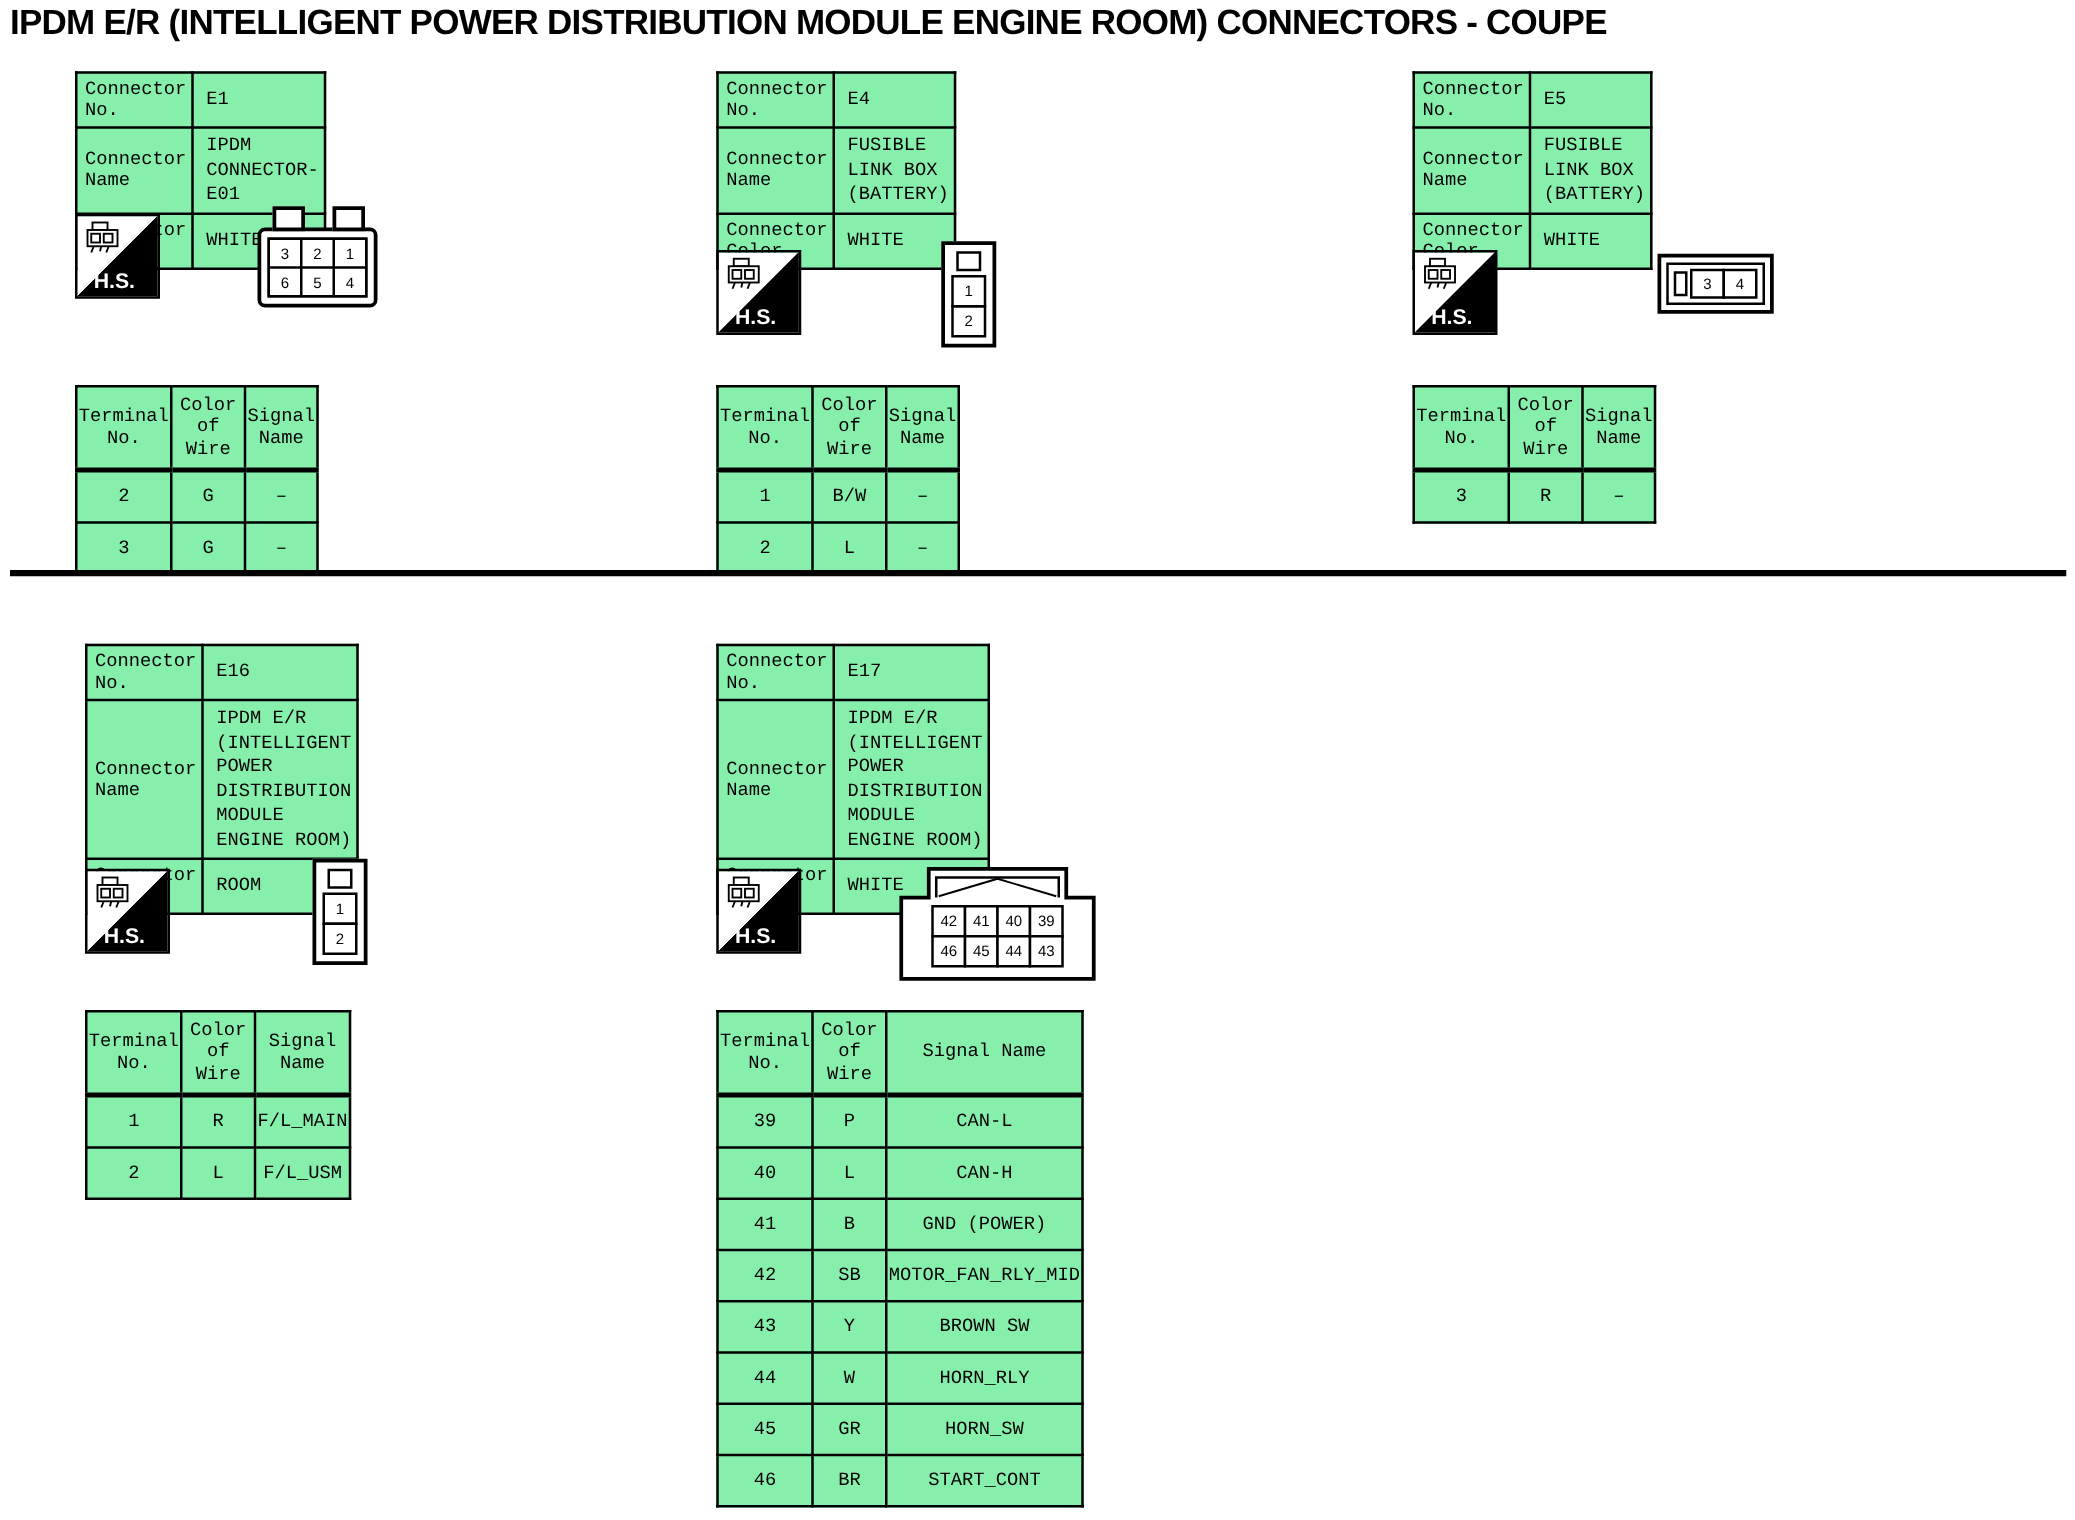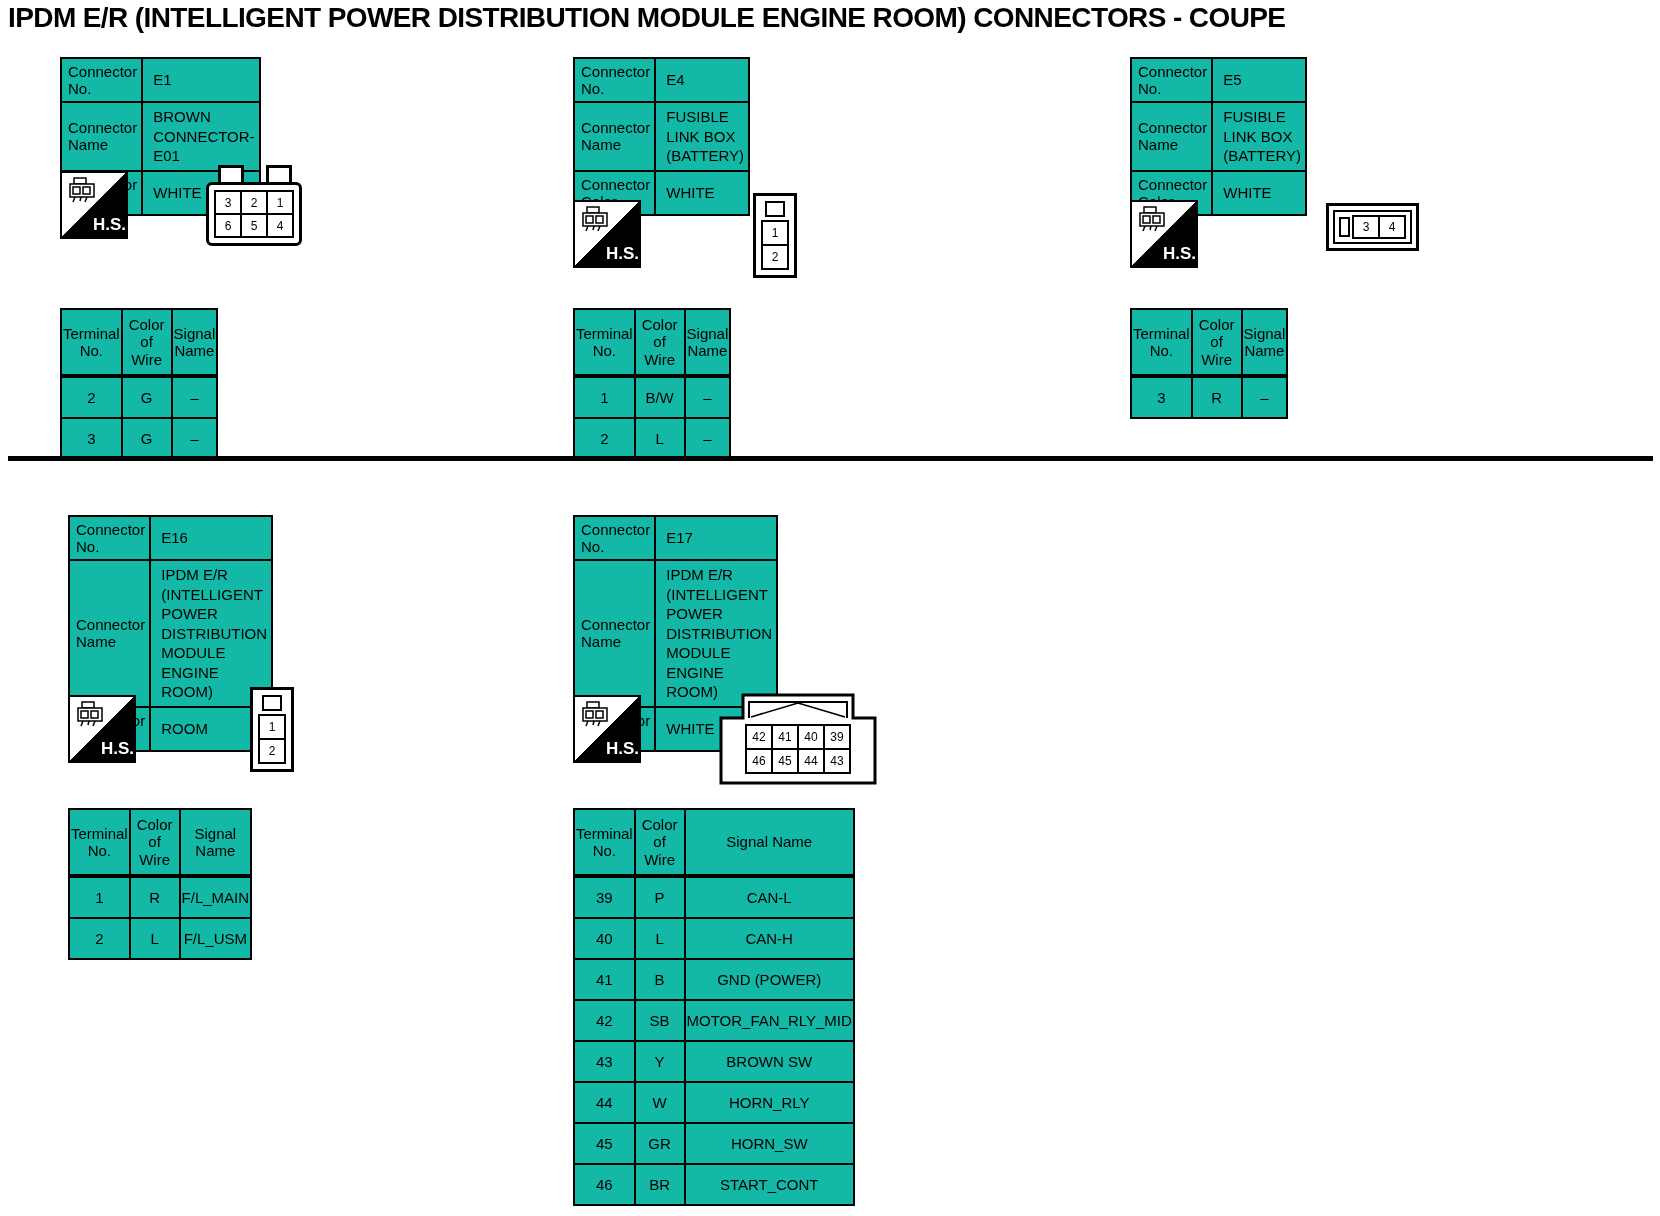--- a/index.html
+++ b/index.html
@@ -3,36 +3,36 @@
 <meta charset="utf-8">
 <style>
   html,body{margin:0;padding:0;background:#fff;}
   body{position:relative;width:1660px;height:1216px;font-family:"Liberation Sans",sans-serif;color:#000;overflow:hidden;}
 
   .page-title{position:absolute;left:8px;top:2px;font-size:28px;font-weight:bold;letter-spacing:-0.6px;white-space:nowrap;}
 
   .divider{position:absolute;left:8px;top:456px;width:1645px;height:5px;background:#000;}
 
   .section{position:absolute;}
-  .section table{position:absolute;border-collapse:collapse;background:#14b8a6;}
+  .section table{position:absolute;border-collapse:collapse;background:#86efac;font-family:Liberation Mono, monospace;}
 
   .info td{border:2px solid #000;font-size:15px;vertical-align:middle;}
   .info .lbl{width:150px;padding:4px 4px 4px 6px;height:23px;}
   .info .val{width:234px;padding:4px 4px 4px 10px;white-space:pre-line;line-height:1.3;}
 
   .term td{border:2px solid #000;font-size:15px;text-align:center;vertical-align:middle;}
   .term .c1{width:106px;}
   .term .c2{width:70px;padding:6px;}
   .term .c3{width:214px;margin-left:20px;}
   .term tr.hdr td{height:44px;border-bottom:4px solid #000;line-height:1.15;}
   .term tr.row td{height:27px;}
 
   
   .hs{position:absolute;width:64px;height:64px;border:2px solid #000;background:linear-gradient(135deg,#fff 49.5%,#000 50%);}
-  .hs .hs-label{position:absolute;right:0;bottom:2px;color:#fff;font-weight:bold;font-size:17px;}
+  .hs .hs-label{position:absolute;right:18px;bottom:2px;color:#fff;font-weight:bold;font-size:17px;}
   .hs svg{position:absolute;left:2px;top:2px;}
 
   
   .diag-e1{position:absolute;}
   .diag-e1 .tabs{display:flex;margin:0 0 -3px 12px;gap:22px;position:relative;z-index:2;}
   .diag-e1 .tab{width:20px;height:14px;border:3px solid #000;background:#fff;}
   .box6{border:3px solid #000;border-radius:6px;padding:5px;background:#fff;width:fit-content;position:relative;z-index:1;}
   .grid6{display:grid;grid-template-columns:repeat(3,24px);grid-auto-rows:21px;gap:2px;background:#000;border:2px solid #000;}
   .grid6 .cell{background:#fff;display:flex;align-items:center;justify-content:center;font-size:12px;}
 
@@ -59,21 +59,21 @@
 
 <div class="section" style="left:60px;top:57px;">
   <table class="info" style="left:0;top:0;">
     <tbody>
         <tr>
       <td class="lbl">Connector No.</td>
       <td class="val">E1</td>
     </tr>
     <tr>
       <td class="lbl">Connector Name</td>
-      <td class="val">BROWN CONNECTOR-E01</td>
+      <td class="val">IPDM CONNECTOR-E01</td>
     </tr>
     <tr>
       <td class="lbl">Connector Color</td>
       <td class="val">WHITE</td>
     </tr>
   </tbody>
     </table>
 
   <div class="hs" style="left:0;top:114px;">
     <svg width="36" height="30" viewBox="0 0 36 30">

